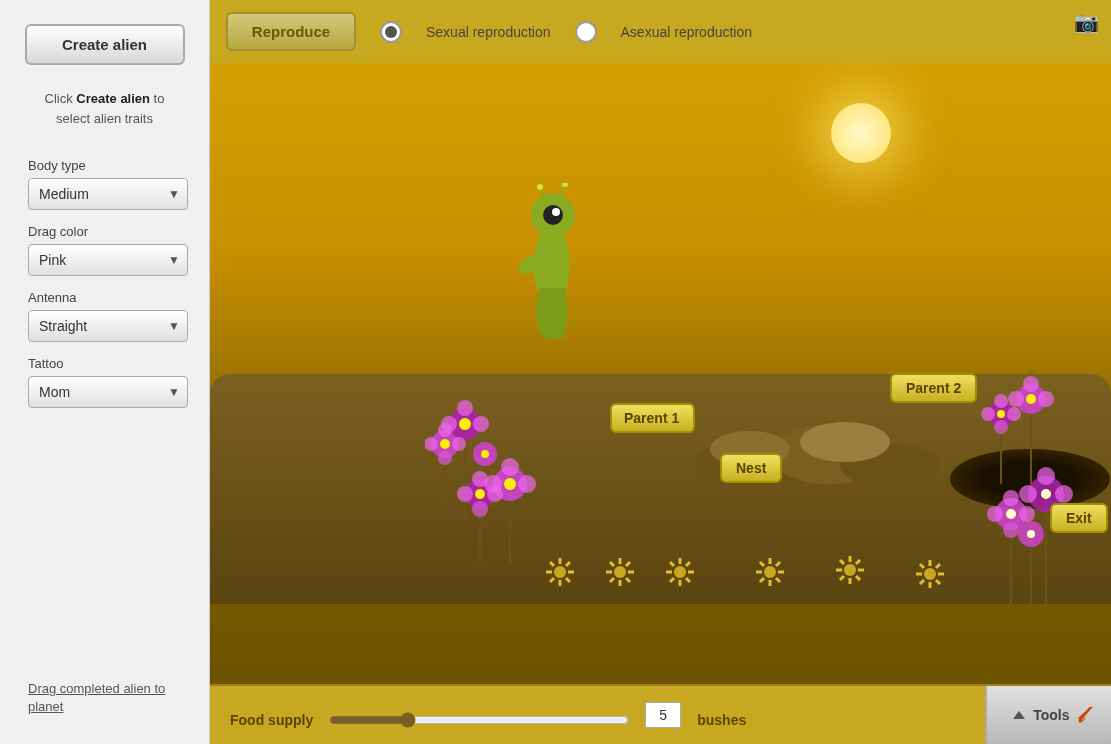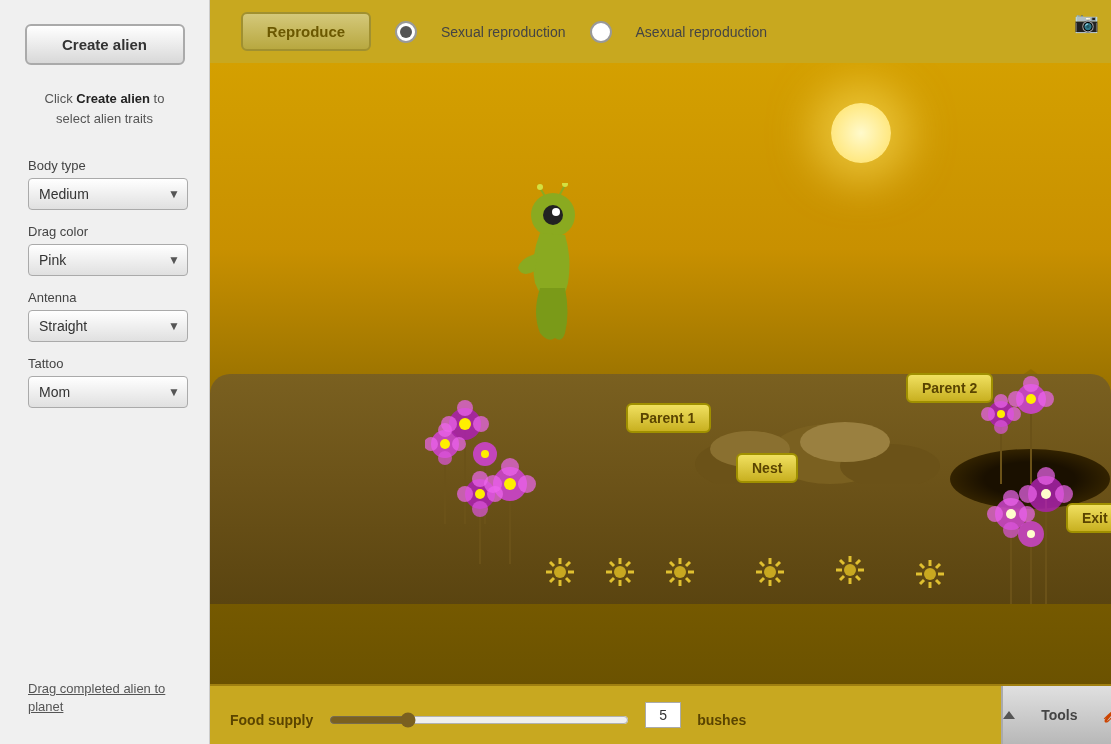--- a/index.html
+++ b/index.html
@@ -110,21 +110,20 @@
       background: linear-gradient(to bottom, #d4c87a, #b8a840);
       border: 2px solid #a09030;
       border-radius: 6px;
       padding: 9px 22px;
       font-size: 15px;
       font-weight: bold;
       color: #6b5800;
       cursor: pointer;
       min-width: 130px;
       text-align: center;
-      margin-left: 15px;
     }
 
     .radio-option {
       display: flex;
       align-items: center;
       gap: 24px;
       cursor: pointer;
     }
     .radio-circle {
       width: 22px;
@@ -202,21 +201,20 @@
       position: absolute;
       background: linear-gradient(to bottom, #f0e060, #c8b020);
       border: 2px solid #a09000;
       border-radius: 6px;
       padding: 5px 14px;
       font-size: 14px;
       font-weight: bold;
       color: #5a4400;
       cursor: pointer;
       white-space: nowrap;
-      margin-left: 16px;
     }
 
     #label-parent1 { left: 400px; top: 340px; padding-left: 12px; }
     #label-nest { left: 510px; top: 390px; }
     #label-parent2 { left: 680px; top: 310px; }
     #label-exit { left: 840px; top: 440px; }
 
     
     #bottom-bar {
       height: 60px;
@@ -256,27 +254,27 @@
       font-size: 14px;
       color: #5a4400;
       font-weight: bold;
     }
 
     #tools-btn {
       position: absolute;
       right: 0;
       top: 0;
       bottom: 0;
-      width: 110px;
+      width: 126px;
       background: linear-gradient(to bottom, #e0e0e0, #b8b8b8);
       border-left: 2px solid #aaa;
       display: flex;
       align-items: center;
       justify-content: center;
-      gap: 26px;
+      gap: 8px;
       cursor: pointer;
       font-size: 14px;
       font-weight: bold;
       color: #444;
     }
 
     .tools-triangle {
       width: 0;
       height: 0;
       border-left: 6px solid transparent;

